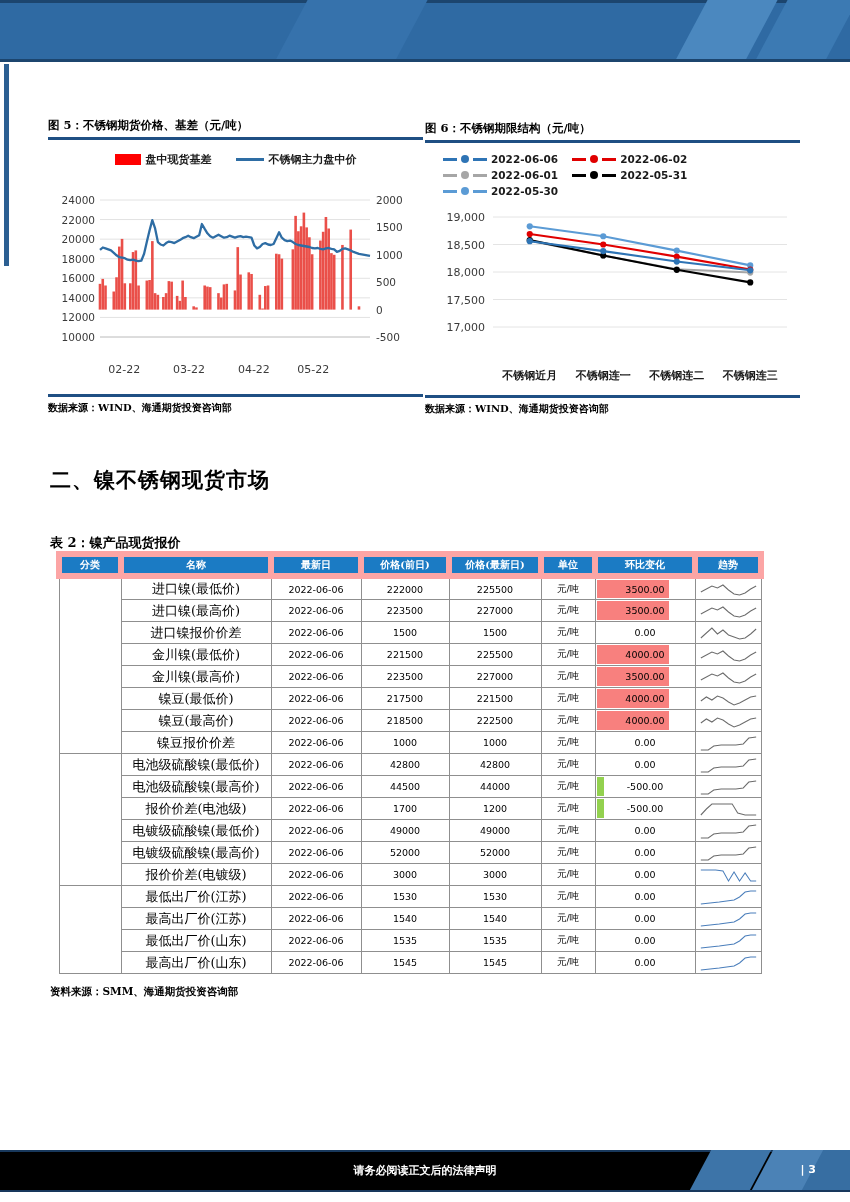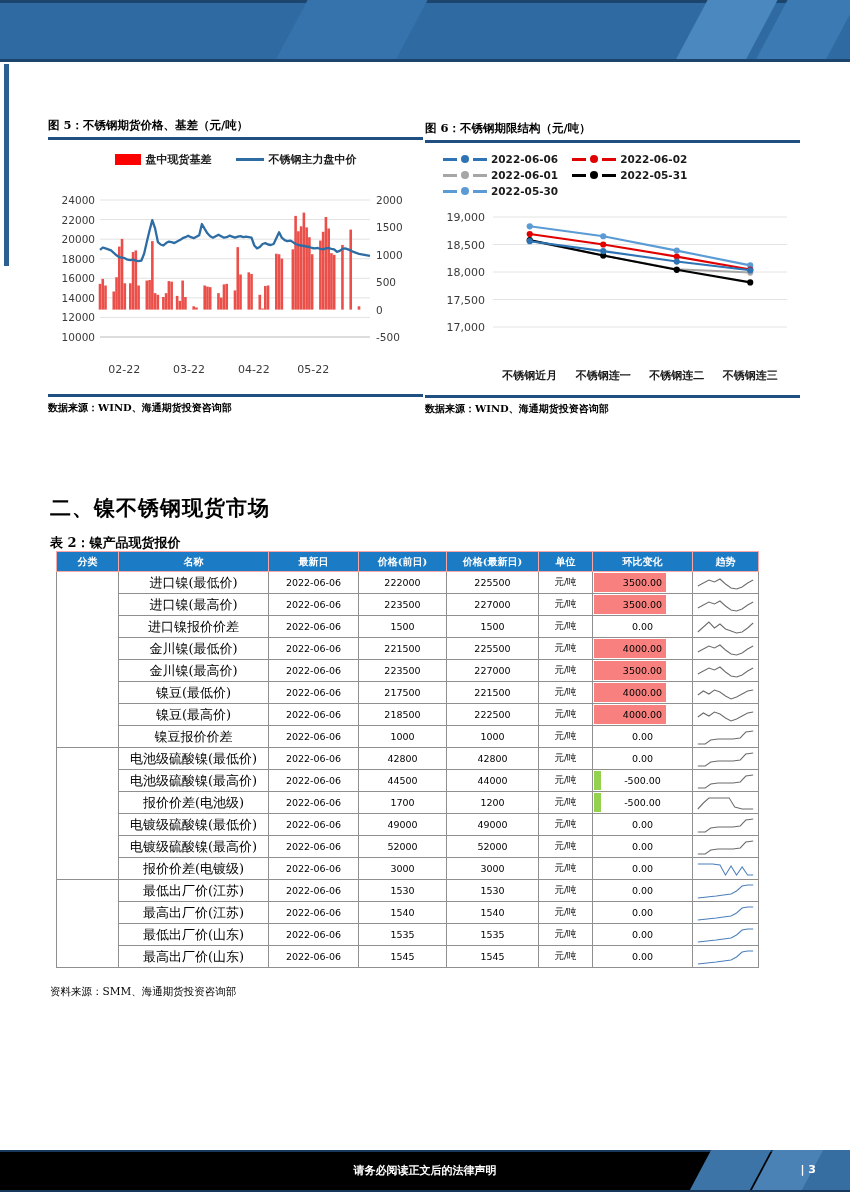--- a/index.html
+++ b/index.html
@@ -84,39 +84,39 @@
     font-family:"DejaVu Sans",sans-serif; padding-left:18px;
   }
   .lg2 { display:flex; align-items:center; gap:4px; white-space:nowrap; }
   .lg2 .seg { width:14px; height:3px; }
   .lg2 .dot { width:8px; height:8px; border-radius:50%; }
 
   
   .sec-heading {
     position:absolute; left:50px; top:466px;
     font-family:"DejaVu Serif","Liberation Serif",serif;
-    font-size:21px; font-weight:bold; color:#000; letter-spacing:1px;margin-top:28px;
+    font-size:21px; font-weight:bold; color:#000; letter-spacing:1px;
   }
   .tbl-caption {
     position:absolute; left:50px; top:534px;
     font-family:"DejaVu Serif","Liberation Serif",serif;
     font-size:13px; font-weight:bold; color:#000;
   }
 
   
   .tbl-wrap { position:absolute; left:56px; top:551px; width:702px; }
   table.data {
     border-collapse:collapse; width:702px;
     font-family:"DejaVu Serif","Liberation Serif",serif;
     font-size:9.5px; color:#000; table-layout:fixed;
   }
   table.data th {
     background:#1b7bc4; color:#ffffff; font-weight:bold;
     font-size:10px; height:20px; text-align:center;
-    border:1px solid #fca5a5;
+    border:6px solid #fca5a5;
     font-family:"DejaVu Serif","Liberation Serif",serif;
   }
   table.data td {
     border:1px solid #8f8f8f; height:22px; text-align:center;
     background:#ffffff; padding:0 3px;
   }
   td.cat {
     background:#1b7bc4; color:#ffffff; font-weight:bold;
     font-size:10px; border:1px solid #ffffff;
   }
@@ -135,21 +135,21 @@
     position:absolute; left:1px; top:1px; bottom:1px; width:7px;
     background:#93d14f; z-index:0;
   }
   td.chg span.v { position:relative; z-index:1; }
   td.trend { padding:0; }
   td.trend svg { display:block; width:100%; height:20px; }
 
   .tbl-src {
     position:absolute; left:50px; top:985px;
     font-family:"DejaVu Serif","Liberation Serif",serif;
-    font-size:10.5px; font-weight:normal; color:#000;
+    font-size:10.5px; font-weight:bold; color:#000;
   }
 
   
   .footer {
     position:absolute; left:0; bottom:10px; width:850px; height:42px;
     background:#000000; overflow:hidden;
   }
   .footer .fline { position:absolute; left:0; width:850px; height:2px; background:#18385c; }
   .footer .fline.t { top:0; }
   .footer .fline.b { bottom:0; }

